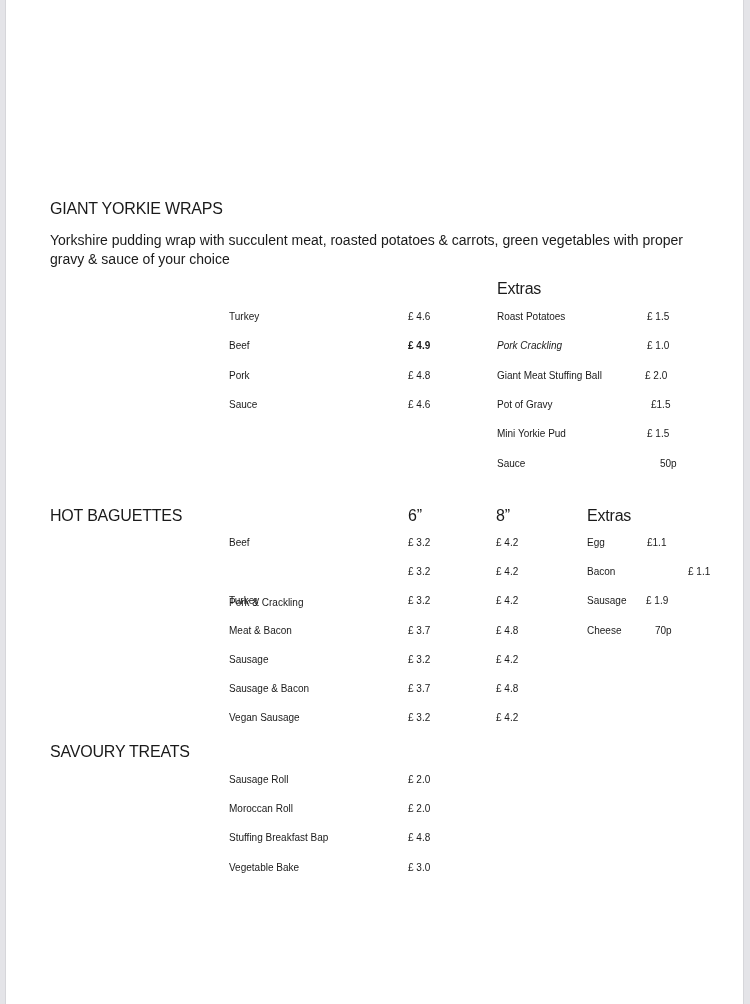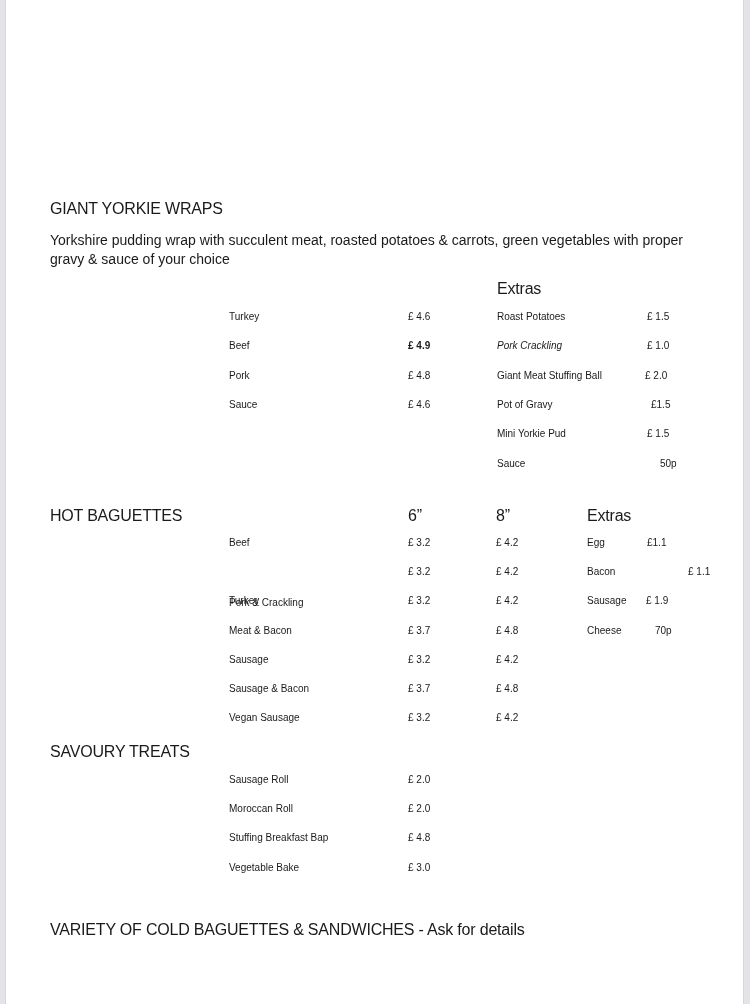--- a/index.html
+++ b/index.html
@@ -156,14 +156,13 @@
       <div>
         <div class="abs t13" style="left: 223px; top: 832.4px;">Stuffing Breakfast Bap</div>
         <div class="abs t13" style="left: 402px; top: 832.4px;">£ 4.8</div>
       </div>
       <div>
         <div class="abs t13" style="left: 223px; top: 861.6px;">Vegetable Bake</div>
         <div class="abs t13" style="left: 402px; top: 861.6px;">£ 3.0</div>
       </div>
     </div>
 
-  <div class="abs h16" style="left:44px;top:921px">VARIETY OF COLD BAGUETTES &amp; SANDWICHES  -  Ask for details</div>
 </div>
 
 </body></html>

